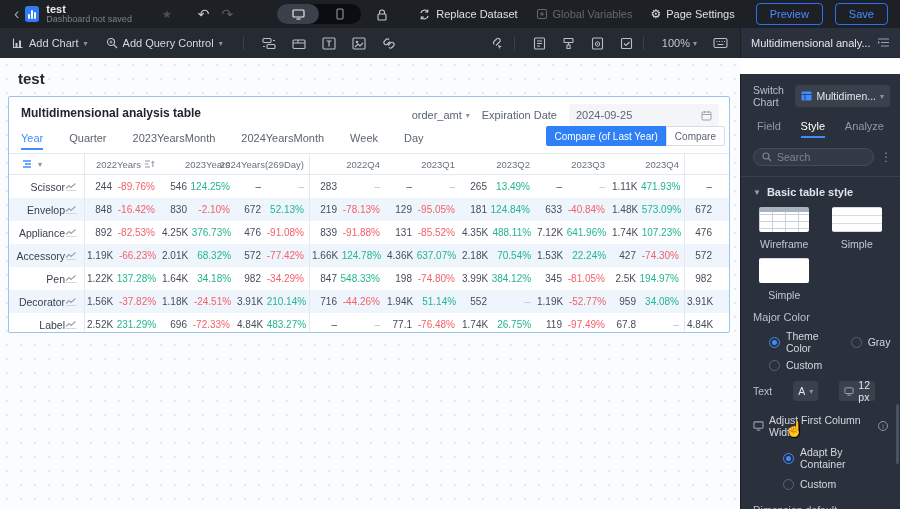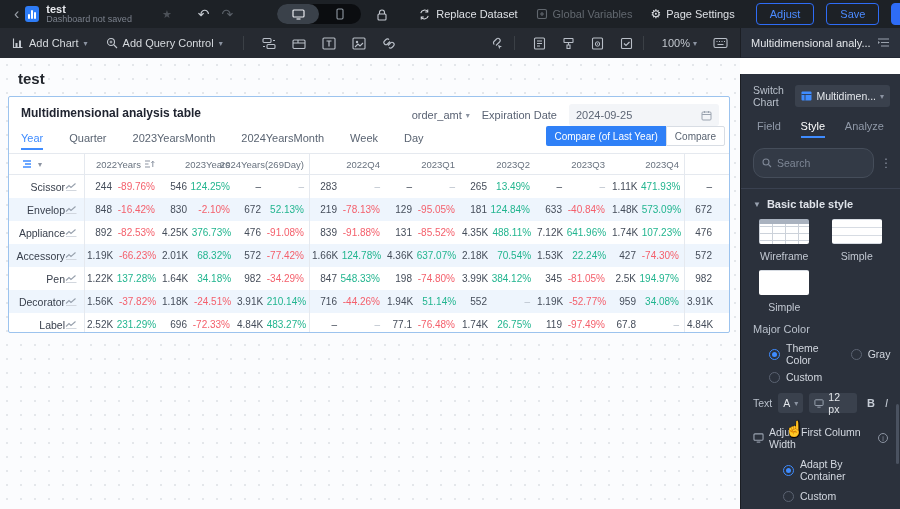--- a/index.html
+++ b/index.html
@@ -80,41 +80,41 @@
   
   #panel { position:absolute; left:740px; top:74px; width:160px; height:451px; background:#2b313c; border-left:1px solid #1b1e24; overflow:hidden; }
   .p-row { display:flex; align-items:center; }
   .switch-row { margin:10px 10px 0 12px; justify-content:space-between; }
   .p-label { color:#b9c0cb; font-size:10.5px; }
   .p-drop { height:22px; background:#3a414d; border-radius:3px; display:flex; align-items:center; gap:4px; padding:0 6px; color:#e3e6ea; font-size:10.5px; cursor:pointer; }
   #panel-tabs { display:flex; justify-content:space-between; padding:0 16px; margin-top:12px; }
   .ptab { font-size:11px; color:#9099a8; padding-bottom:6px; cursor:pointer; }
   .ptab.active { color:#fff; border-bottom:2px solid #3f8cff; padding-bottom:4px; }
   .search-row { margin:10px 8px 0 12px; gap:6px; }
-  .search-pill { flex:1; height:30px; border:1px solid #454d5a; background:#333a46; border-radius:11px; display:flex; align-items:center; gap:5px; padding:0 8px; color:#7e8796; font-size:10.5px; }
+  .search-pill { flex:1; height:18px; border:1px solid #454d5a; background:#333a46; border-radius:11px; display:flex; align-items:center; gap:5px; padding:0 8px; color:#7e8796; font-size:10.5px; }
   .vdots { color:#8b93a1; font-size:12px; cursor:pointer; }
   .p-div { height:1px; background:#3a4150; margin:10px 0 0; }
   .sec-head { margin:9px 12px 6px; display:flex; align-items:center; gap:6px; color:#dfe3ea; font-size:11px; font-weight:bold; cursor:pointer; }
   .sec-chevron { color:#98a1af; font-size:8px; }
   #style-thumbs { display:grid; grid-template-columns:1fr 1fr; column-gap:10px; row-gap:5px; margin:0 12px; }
   .thumb-cell { display:flex; flex-direction:column; align-items:center; cursor:pointer; }
   .thumb-wrap { padding:2px; border:1px solid transparent; border-radius:3px; }
   .thumb-wrap.sel { border-color:#3f8cff; }
   .thumb { width:50px; height:25px; background:#fff; border-radius:2px; }
   .th-zebra { background-image:repeating-linear-gradient(to bottom, #fff 0 3px, #dde2e8 3px 6px); }
   .th-wire { background-image:linear-gradient(#a9b2bf 0 5px, transparent 5px), repeating-linear-gradient(to bottom, #ccd2da 0 1px, transparent 1px 7px), repeating-linear-gradient(to right, #ccd2da 0 1px, transparent 1px 13px); }
   .th-simple1 { background-image:repeating-linear-gradient(to bottom, #d7dce3 0 1px, transparent 1px 8px); }
   .th-simple2 { background-image:linear-gradient(#d7dce3 0 1px, transparent 1px); }
   .thumb-label { margin-top:3px; font-size:10.5px; color:#c2c8d2; }
   .radio { width:11px; height:11px; border:1px solid #5b6372; border-radius:50%; position:relative; flex-shrink:0; cursor:pointer; }
   .radio.sel { border-color:#3f8cff; }
   .radio.sel::after { content:''; position:absolute; left:2px; top:2px; width:5px; height:5px; border-radius:50%; background:#3f8cff; }
   .radio-item { display:flex; align-items:center; gap:6px; color:#d3d8e0; font-size:10.5px; cursor:pointer;padding-left:16px; }
   .radio-line { margin:7px 12px 0; gap:16px; }
-  .text-row { margin:10px 12px 0; gap:6px; }
+  .text-row { margin:10px 12px 0; gap:21px; }
   .mini-box { height:20px; background:#3a414d; border-radius:3px; display:flex; align-items:center; gap:4px; padding:0 5px; color:#e3e6ea; font-size:10.5px; cursor:pointer; }
   .bi { color:#c6ccd6; font-size:11px; margin-left:4px; cursor:pointer; }
   .adjust-row { margin:13px 12px 0; gap:5px; color:#d3d8e0; font-size:10.5px; }
   .indent-row { margin:8px 12px 0 26px; }
   .dim-row { margin:14px 12px 0; gap:5px; }
   .p-select { margin:7px 12px 0; width:136px; height:24px; background:#3a414d; border-radius:3px; display:flex; align-items:center; justify-content:space-between; padding:0 8px; color:#dfe3ea; font-size:10.5px; cursor:pointer; }
   #cursor-hand { position:absolute; left:44px; top:346px; font-size:15px; color:#fff; text-shadow:0 0 1px #000, 0 1px 1px #000, 1px 0 1px #000; pointer-events:none; }
   #panel-scrollbar { position:absolute; right:1px; top:330px; width:3px; height:60px; border-radius:2px; background:#4a5260; }
 </style>
 </head>
@@ -170,21 +170,21 @@
           <rect x="1.5" y="1.5" width="9" height="9" rx="1.5" fill="none" stroke="#62686f" stroke-width="1.1"></rect>
           <path d="M4 6h4M6 4v4" stroke="#62686f" stroke-width="1.1"></path>
         </svg>
     </span>
     <span>Global Variables</span>
   </span>
   <span class="nav-btn">
     <span class="ic" style="color:#dde0e5;font-size:12px">⚙</span>
     <span>Page Settings</span>
   </span>
-  <button class="btn outline">Adjust</button>
+  <button class="btn outline">Preview</button>
   <button class="btn outline">Save</button>
   <button class="btn fill">Save and Publish</button>
 </div>
 
 <div id="toolbar-row">
   <div id="toolbar">
     <span class="tool-item">
       <span class="ic">
         <svg width="12" height="12" viewBox="0 0 12 12">
             <path d="M1.5 1.5v9h9" fill="none" stroke="#c3c8cf" stroke-width="1.1"></path>

